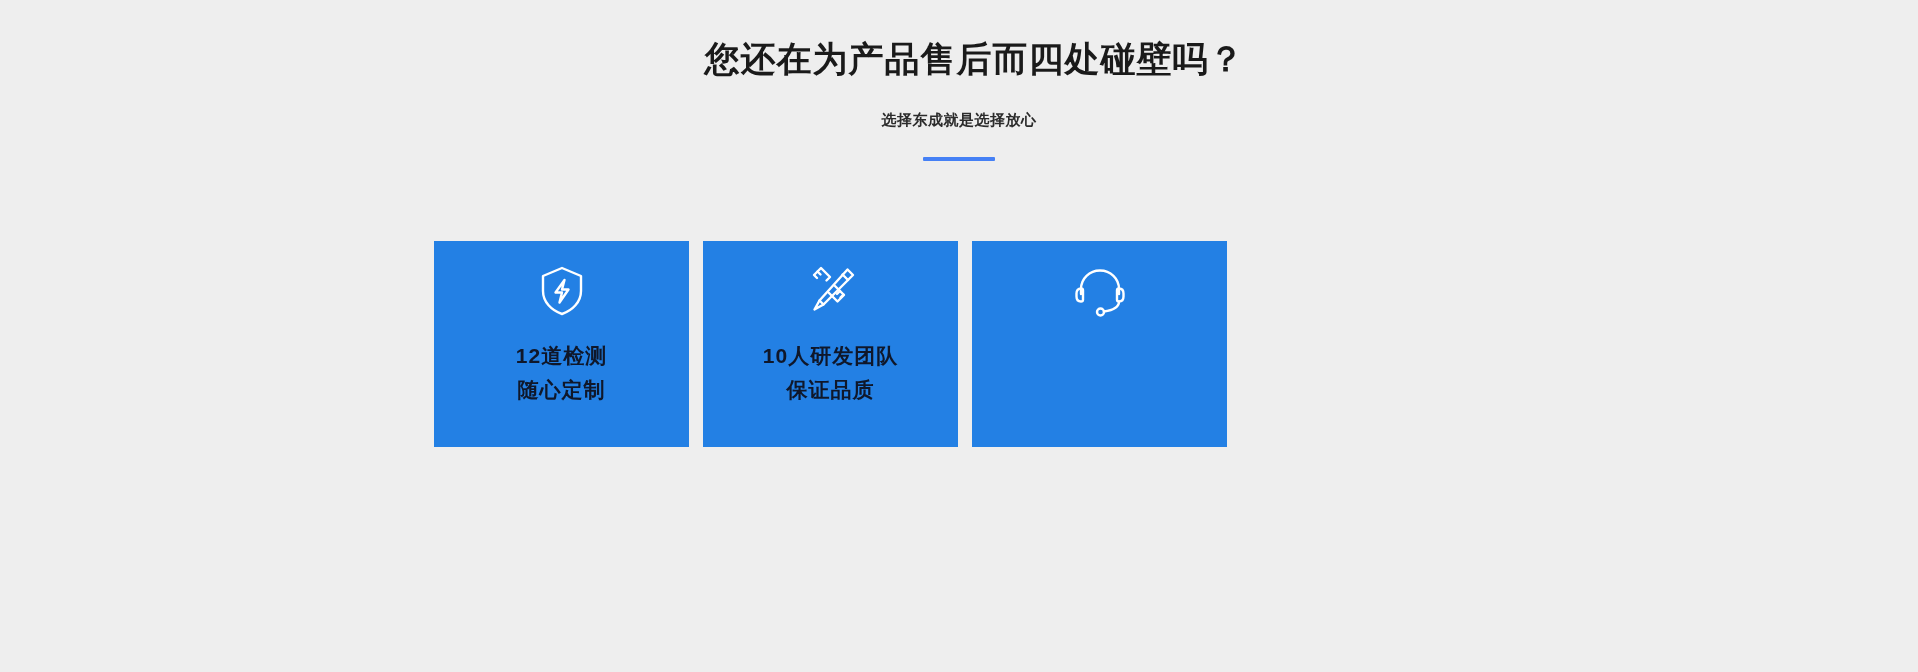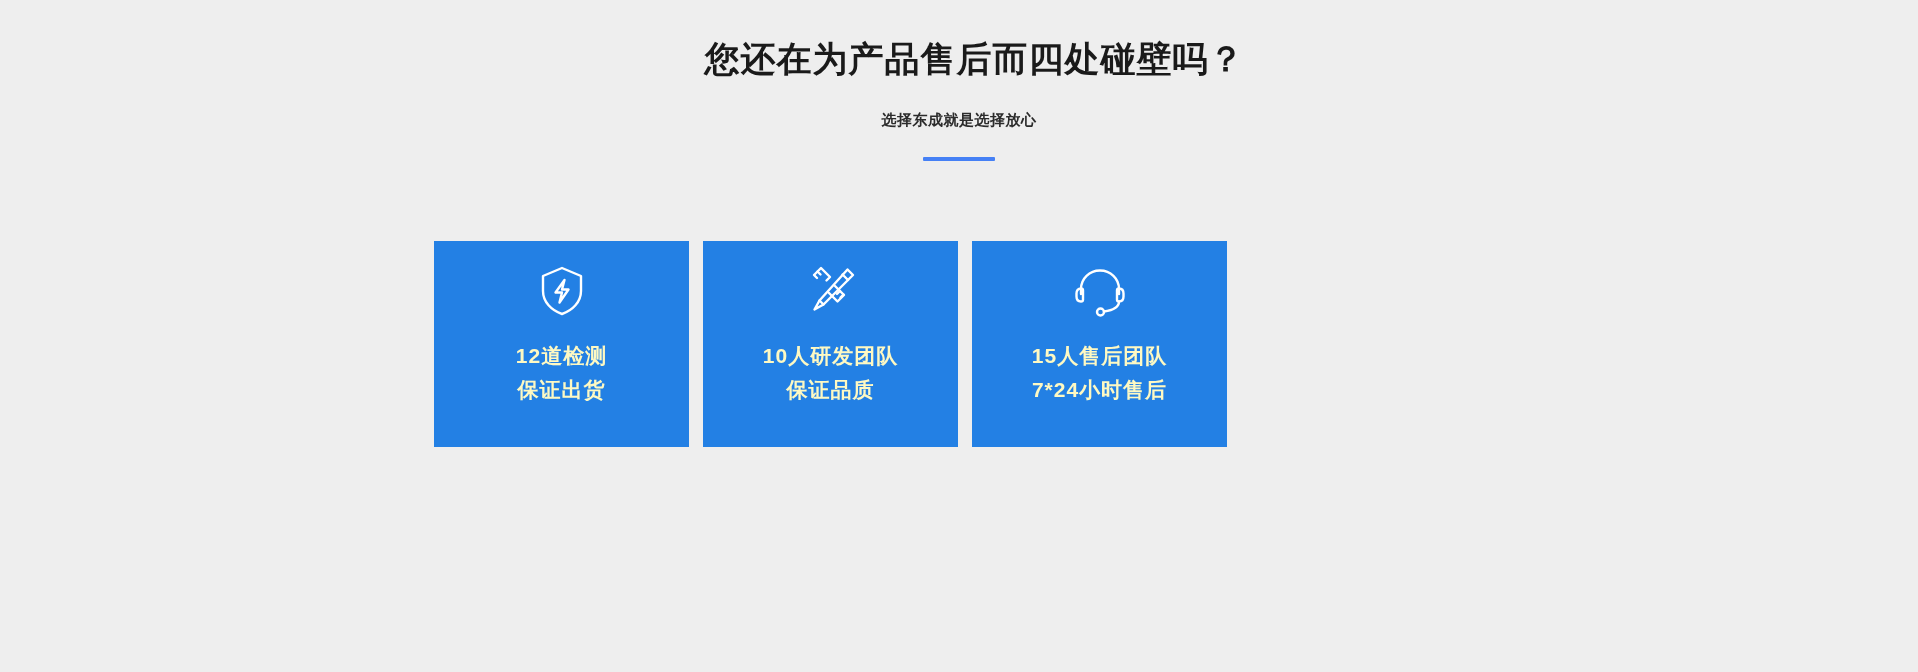--- a/index.html
+++ b/index.html
@@ -79,21 +79,21 @@
     width:64px;
     height:64px;
     display:flex;
     align-items:center;
     justify-content:center;
   }
   .card-icon svg { display:block; }
   .card-text {
     margin-top:16px;
     text-align:center;
-    color:#fef9c3;
+    color:#0f172a;
   }
   .card-line {
     font-size:21px;
     font-weight:bold;
     letter-spacing:1px;
     line-height:34px;
     white-space:nowrap;
   }
 </style>
 </head>
@@ -113,21 +113,21 @@
 
     <div class="card">
       <div class="card-icon">
         <svg width="60" height="60" viewBox="0 0 60 60" fill="none" stroke="#ffffff" stroke-width="2.4" stroke-linecap="round" stroke-linejoin="round">
           <path d="M30 7 L49 15 V30 C49 41 40.5 49.5 30 53 C19.5 49.5 11 41 11 30 V15 Z"></path>
           <path d="M32.5 19 L23.5 31.5 H30 L27.5 41.5 L36.5 28.5 H30 Z"></path>
         </svg>
       </div>
       <div class="card-text">
         <div class="card-line">12道检测</div>
-        <div class="card-line">保证出货</div>
+        <div class="card-line">随心定制</div>
       </div>
     </div>
 
 
     <div class="card">
       <div class="card-icon">
         <svg width="60" height="60" viewBox="0 0 60 60" fill="none" stroke="#ffffff" stroke-width="2.4" stroke-linecap="round" stroke-linejoin="round">
 
           <path d="M46.5 8.5 L52 14 L22.5 43.5 L13.5 48.5 L18.5 39.5 Z"></path>
           <path d="M41.5 13.5 L47 19"></path>
@@ -150,20 +150,16 @@
     <div class="card">
       <div class="card-icon">
         <svg width="58" height="58" viewBox="0 0 58 58" fill="none" stroke="#ffffff" stroke-width="2.4" stroke-linecap="round" stroke-linejoin="round">
           <path d="M10 32 V27 C10 16.5 18.5 8.5 29 8.5 C39.5 8.5 48 16.5 48 27 V32"></path>
           <path d="M10 26.5 C7 26.5 5.5 28.5 5.5 31.5 V34.5 C5.5 37.5 7 39.5 10 39.5 C11.2 39.5 12 38.8 12 37.7 V28.3 C12 27.2 11.2 26.5 10 26.5 Z"></path>
           <path d="M48 26.5 C51 26.5 52.5 28.5 52.5 31.5 V34.5 C52.5 37.5 51 39.5 48 39.5 C46.8 39.5 46 38.8 46 37.7 V28.3 C46 27.2 46.8 26.5 48 26.5 Z"></path>
           <path d="M48 39.5 C48 45.5 40 48.5 33 49.5"></path>
           <circle cx="29.5" cy="50" r="3.5"></circle>
         </svg>
       </div>
-      <div class="card-text">
-        <div class="card-line">15人售后团队</div>
-        <div class="card-line">7*24小时售后</div>
-      </div>
     </div>
 
   </div>
 </div>
 
 </body></html>

